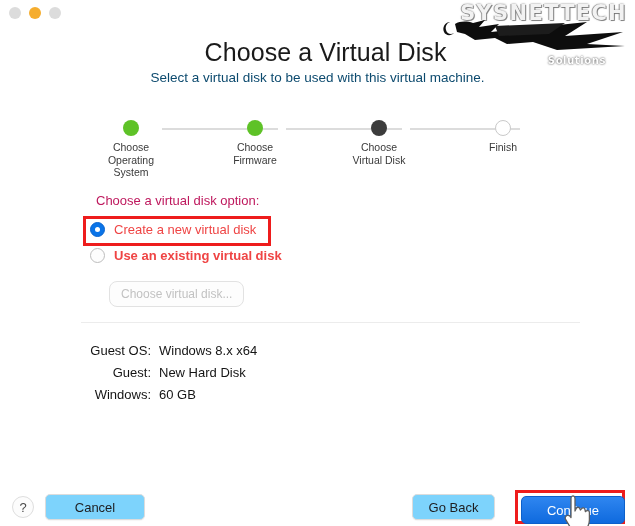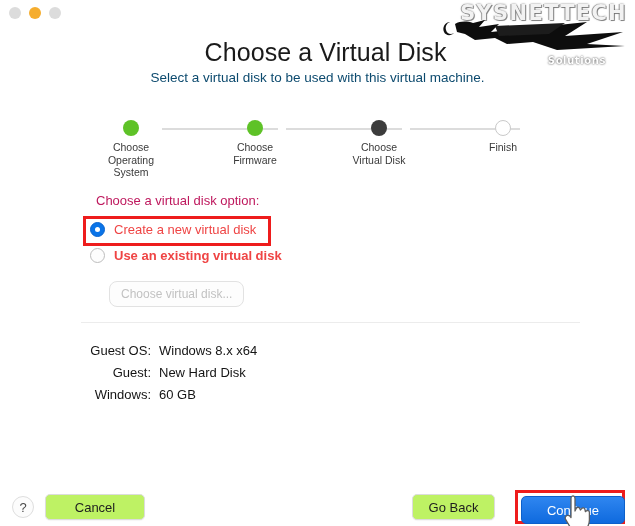--- a/index.html
+++ b/index.html
@@ -283,21 +283,21 @@
     height: 26px;
     display: flex;
     align-items: center;
     justify-content: center;
     font-size: 13px;
     border-radius: 5px;
     box-sizing: border-box;
     white-space: nowrap;
   }
   .btn.plain {
-    background: #bef264;
+    background: #7dd3fc;
     border: 1px solid #dcdcdc;
     color: #1d1d1f;
     box-shadow: 0 1px 1px rgba(0,0,0,.045);
   }
   #cancel-button  { left: 45px;  top: 494px; width: 100px; }
   #goback-button  { left: 412px; top: 494px; width: 83px;  }
 
   #continue-wrap {
     position: absolute;
     left: 515px;

